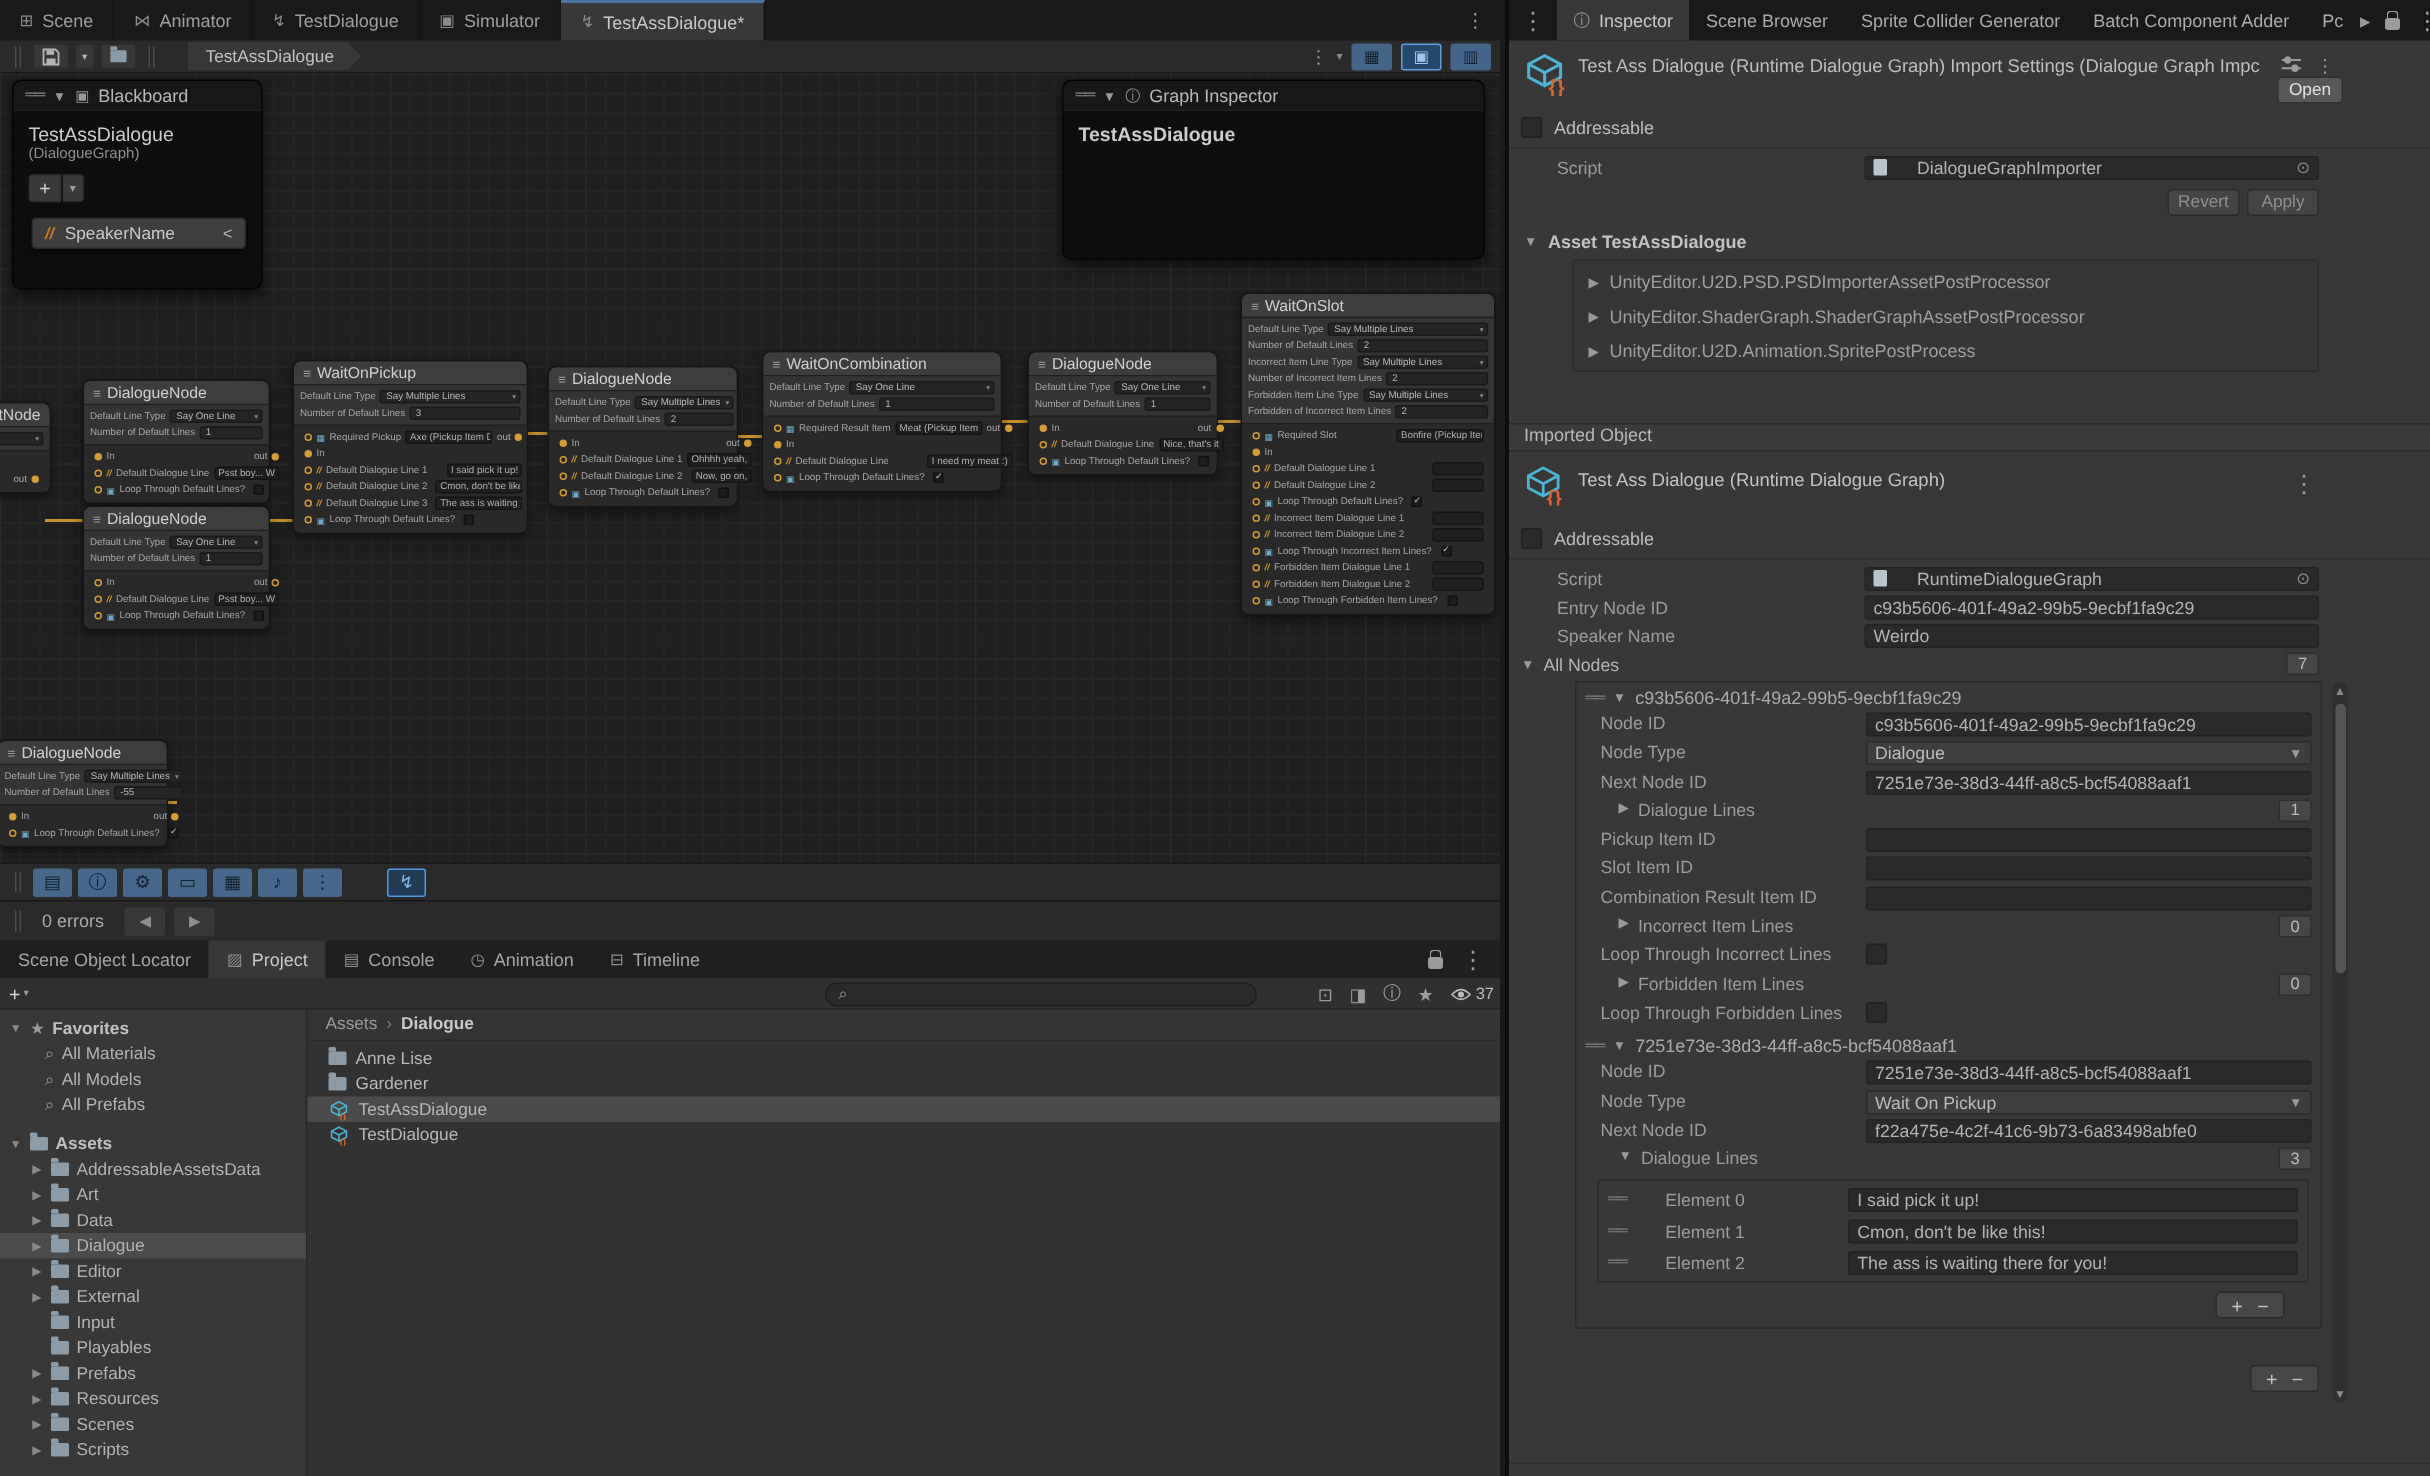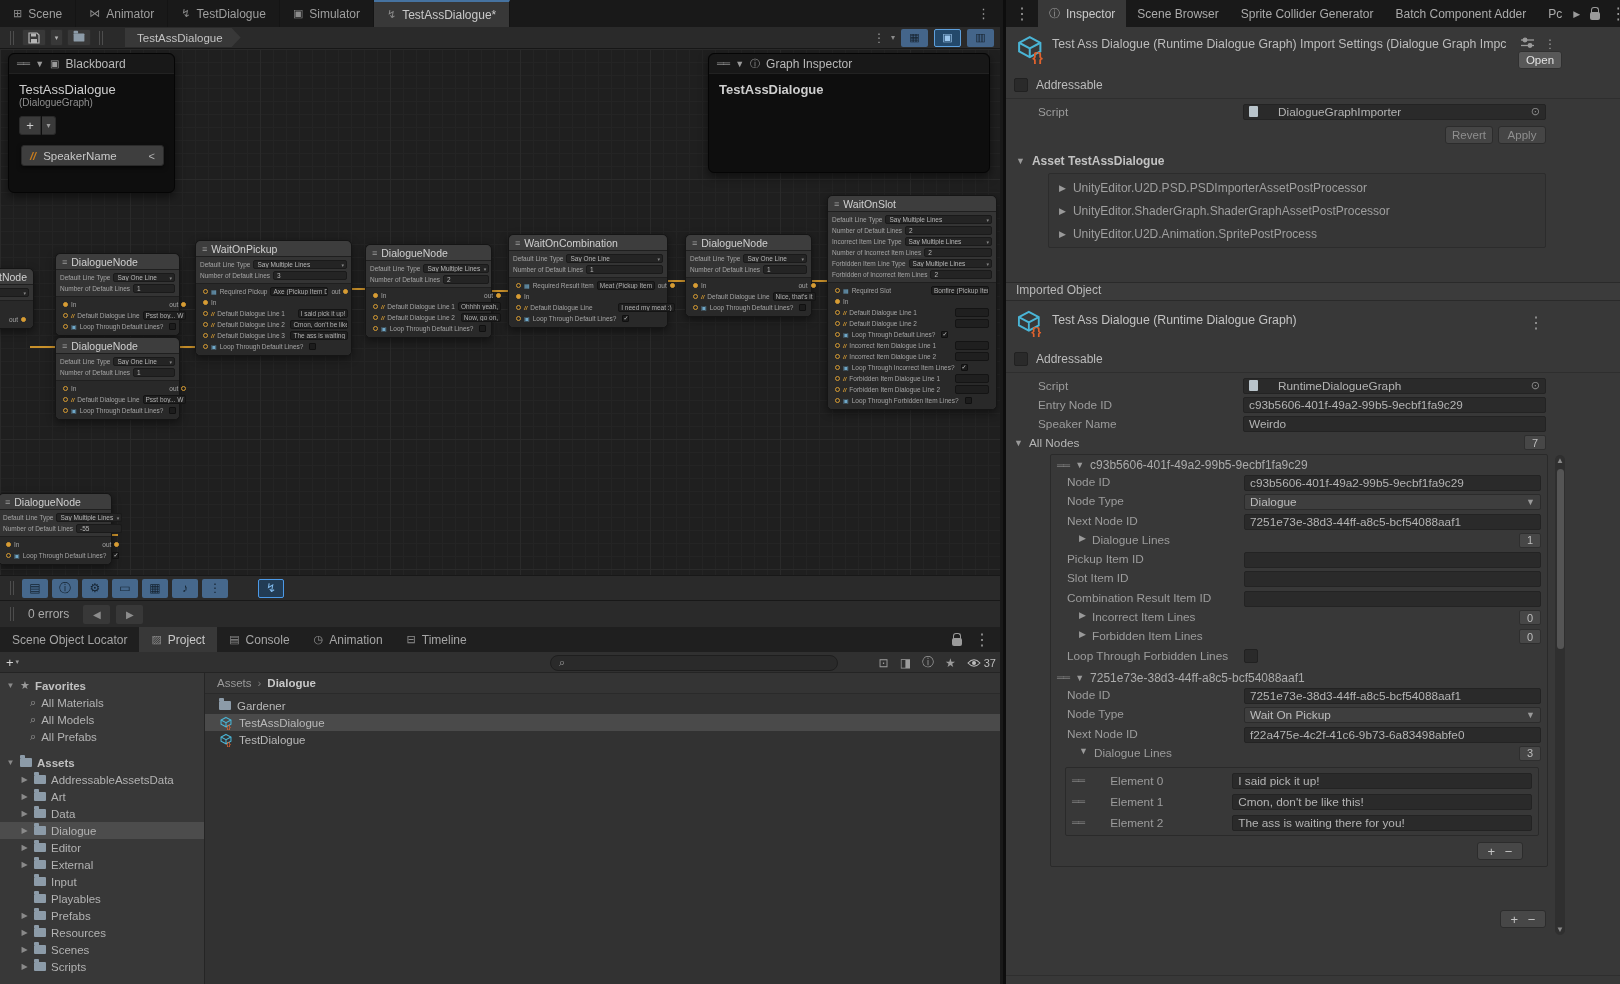--- a/index.html
+++ b/index.html
@@ -861,20 +861,24 @@
 
       <div class="pfiles">
         <div class="pcrumb">
           <span>Assets</span>
           <span style="color:#7a7a7a">›</span>
           <span class="cur">Dialogue</span>
         </div>
         <div style="height:3px"></div>
         <div class="frow">
             <span class="folder"></span>
+            <span>Anne Lise</span>
+          </div>
+        <div class="frow">
+            <span class="folder"></span>
             <span>Gardener</span>
           </div>
         <div class="frow sel">
           <svg class="cubeicon" viewBox="0 0 24 24">
               <g stroke="#4ab5d6" fill="none" stroke-width="1.8">
                 <path d="M12 2.5 L20.5 7 L20.5 14 L12 18.5 L3.5 14 L3.5 7 Z"></path>
                 <path d="M3.5 7 L12 11.5 L20.5 7 M12 11.5 L12 18.5"></path>
               </g>
               <text x="12.5" y="23" fill="#e0622d" font-size="10" font-weight="bold" font-family="Liberation Sans,sans-serif">{}</text>
             </svg>
@@ -1078,20 +1082,24 @@
         </div>
       <div class="nrow2">
           <span class="lbl">Combination Result Item ID</span>
           <div class="ifield"></div>
         </div>
       <div class="nrow2 ind">
           <span class="fcaret" style="margin-right:6px">▶</span>
           <span class="lbl">Incorrect Item Lines</span>
           <span class="badge">0</span>
         </div>
+      <div class="nrow2">
+          <span class="lbl">Loop Through Incorrect Lines</span>
+          <span class="chk"></span>
+        </div>
       <div class="nrow2 ind">
           <span class="fcaret" style="margin-right:6px">▶</span>
           <span class="lbl">Forbidden Item Lines</span>
           <span class="badge">0</span>
         </div>
       <div class="nrow2">
           <span class="lbl">Loop Through Forbidden Lines</span>
           <span class="chk"></span>
         </div>
 

